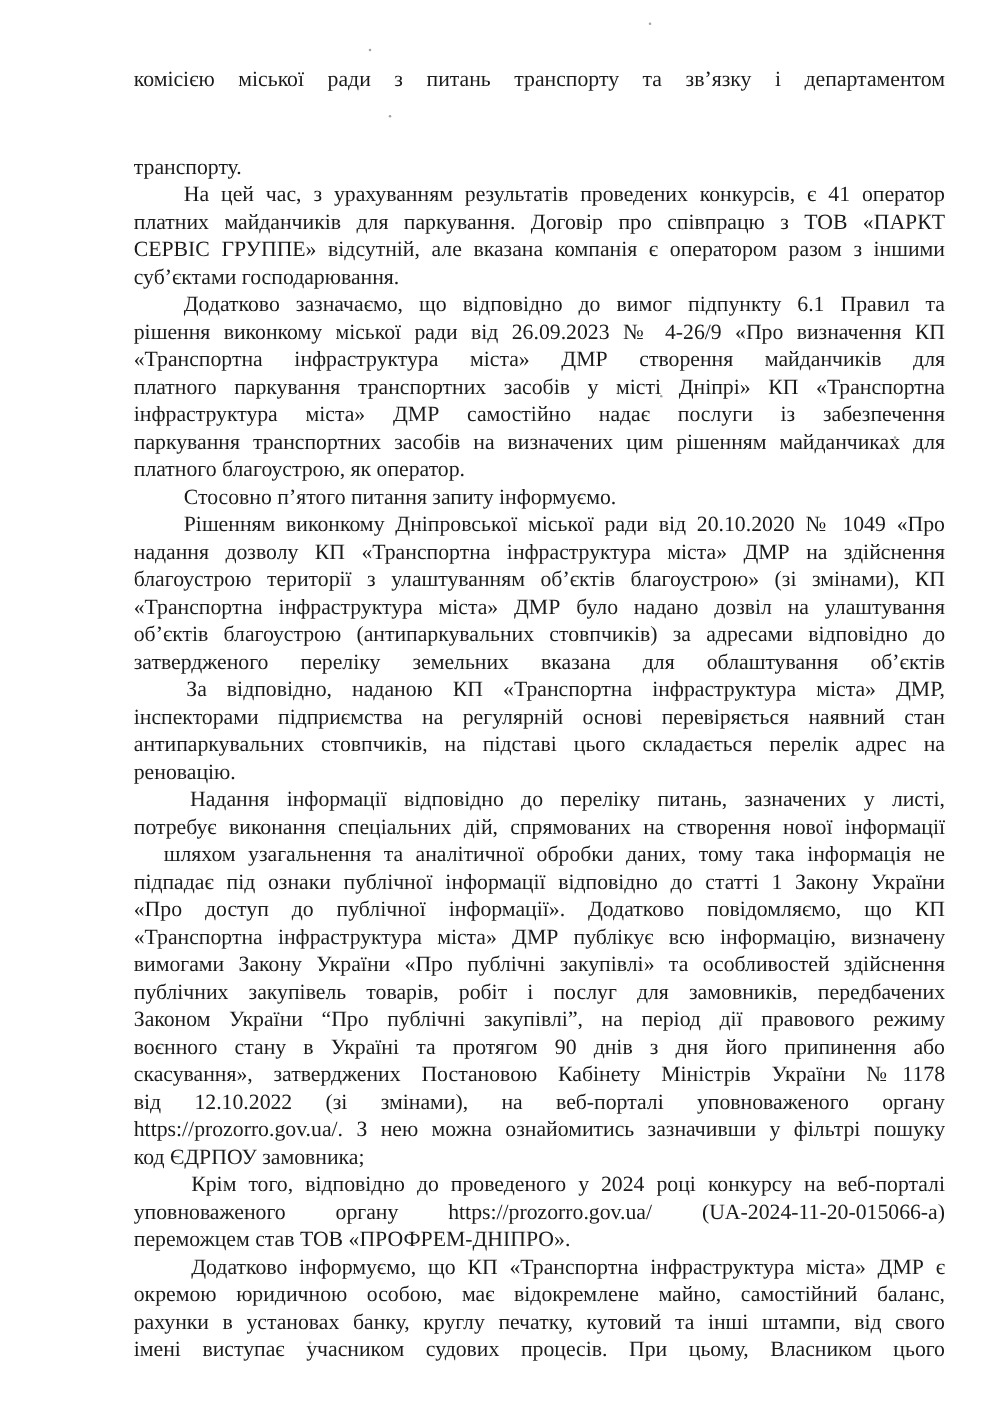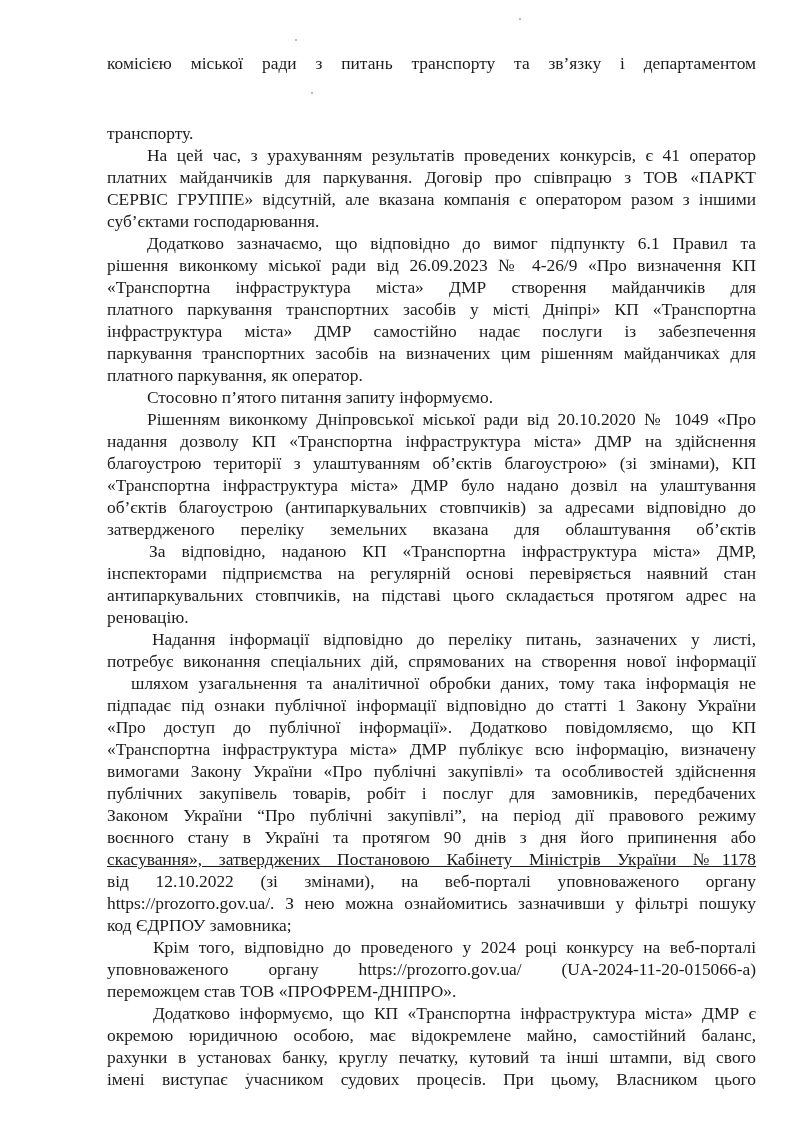--- a/index.html
+++ b/index.html
@@ -75,55 +75,55 @@
       <span class="line last" style="white-space: normal; overflow: hidden;">суб’єктами господарювання.</span>
     </div>
 
     <div>
       <span class="line indent" style="white-space: normal; overflow: hidden;">Додатково зазначаємо, що відповідно до вимог підпункту 6.1 Правил та</span>
       <span class="line" style="white-space: normal; overflow: hidden;">рішення виконкому міської ради від 26.09.2023 № 4-26/9 «Про визначення КП</span>
       <span class="line" style="white-space: normal; overflow: hidden;">«Транспортна інфраструктура міста» ДМР створення майданчиків для</span>
       <span class="line" style="white-space: normal; overflow: hidden;">платного паркування транспортних засобів у місті Дніпрі» КП «Транспортна</span>
       <span class="line" style="white-space: normal; overflow: hidden;">інфраструктура міста» ДМР самостійно надає послуги із забезпечення</span>
       <span class="line" style="white-space: normal; overflow: hidden;">паркування транспортних засобів на визначених цим рішенням майданчиках для</span>
-      <span class="line last" style="white-space: normal; overflow: hidden;">платного паркування, як оператор.</span>
+      <span class="line last" style="white-space: normal; overflow: hidden;">платного благоустрою, як оператор.</span>
     </div>
 
     <div>
       <span class="line indent last" style="white-space: normal; overflow: hidden;">Стосовно п’ятого питання запиту інформуємо.</span>
     </div>
 
     <div>
       <span class="line indent" style="white-space: normal; overflow: hidden;">Рішенням виконкому Дніпровської міської ради від 20.10.2020 № 1049 «Про</span>
       <span class="line" style="white-space: normal; overflow: hidden;">надання дозволу КП «Транспортна інфраструктура міста» ДМР на здійснення</span>
       <span class="line" style="white-space: normal; overflow: hidden;">благоустрою території з улаштуванням об’єктів благоустрою» (зі змінами), КП</span>
       <span class="line" style="white-space: normal; overflow: hidden;">«Транспортна інфраструктура міста» ДМР було надано дозвіл на улаштування</span>
       <span class="line" style="white-space: normal; overflow: hidden;">об’єктів благоустрою (антипаркувальних стовпчиків) за адресами відповідно до</span>
       <span class="line" style="white-space: normal; overflow: hidden;">затвердженого переліку земельних вказана для облаштування об’єктів</span>
     </div>
 
     <div>
       <span class="line indent i2" style="white-space: normal; overflow: hidden;">За відповідно, наданою КП «Транспортна інфраструктура міста» ДМР,</span>
       <span class="line" style="white-space: normal; overflow: hidden;">інспекторами підприємства на регулярній основі перевіряється наявний стан</span>
-      <span class="line" style="white-space: normal; overflow: hidden;">антипаркувальних стовпчиків, на підставі цього складається протягом адрес на</span>
+      <span class="line" style="white-space: normal; overflow: hidden;">антипаркувальних стовпчиків, на підставі цього складається перелік адрес на</span>
       <span class="line last" style="white-space: normal; overflow: hidden;">реновацію.</span>
     </div>
 
     <div>
       <span class="line indent i3" style="white-space: normal; overflow: hidden;">Надання інформації відповідно до переліку питань, зазначених у листі,</span>
       <span class="line" style="white-space: normal; overflow: hidden;">потребує виконання спеціальних дій, спрямованих на створення нової інформації</span>
       <span class="line" style="white-space: normal; overflow: hidden; margin-left: 24px;">шляхом узагальнення та аналітичної обробки даних, тому така інформація не</span>
       <span class="line" style="white-space: normal; overflow: hidden;">підпадає під ознаки публічної інформації відповідно до статті 1 Закону України</span>
       <span class="line" style="white-space: normal; overflow: hidden;">«Про доступ до публічної інформації». Додатково повідомляємо, що КП</span>
       <span class="line" style="white-space: normal; overflow: hidden;">«Транспортна інфраструктура міста» ДМР публікує всю інформацію, визначену</span>
       <span class="line" style="white-space: normal; overflow: hidden;">вимогами Закону України «Про публічні закупівлі» та особливостей здійснення</span>
       <span class="line" style="white-space: normal; overflow: hidden;">публічних закупівель товарів, робіт і послуг для замовників, передбачених</span>
       <span class="line" style="white-space: normal; overflow: hidden;">Законом України “Про публічні закупівлі”, на період дії правового режиму</span>
       <span class="line" style="white-space: normal; overflow: hidden;">воєнного стану в Україні та протягом 90 днів з дня його припинення або</span>
-      <span class="line" style="white-space: normal; overflow: hidden; text-decoration: underline;">скасування», затверджених Постановою Кабінету Міністрів України №1178</span>
+      <span class="line" style="white-space: normal; overflow: hidden;">скасування», затверджених Постановою Кабінету Міністрів України №1178</span>
       <span class="line" style="white-space: normal; overflow: hidden;">від 12.10.2022 (зі змінами), на веб-порталі уповноваженого органу</span>
       <span class="line" style="white-space: normal; overflow: hidden;">https://prozorro.gov.ua/. З нею можна ознайомитись зазначивши у фільтрі пошуку</span>
       <span class="line last" style="white-space: normal; overflow: hidden;">код ЄДРПОУ замовника;</span>
     </div>
 
     <div>
       <span class="line indent i4" style="white-space: normal; overflow: hidden;">Крім того, відповідно до проведеного у 2024 році конкурсу на веб-порталі</span>
       <span class="line" style="white-space: normal; overflow: hidden;">уповноваженого органу https://prozorro.gov.ua/ (UA-2024-11-20-015066-a)</span>
       <span class="line last" style="white-space: normal; overflow: hidden;">переможцем став ТОВ «ПРОФРЕМ-ДНІПРО».</span>
     </div>

